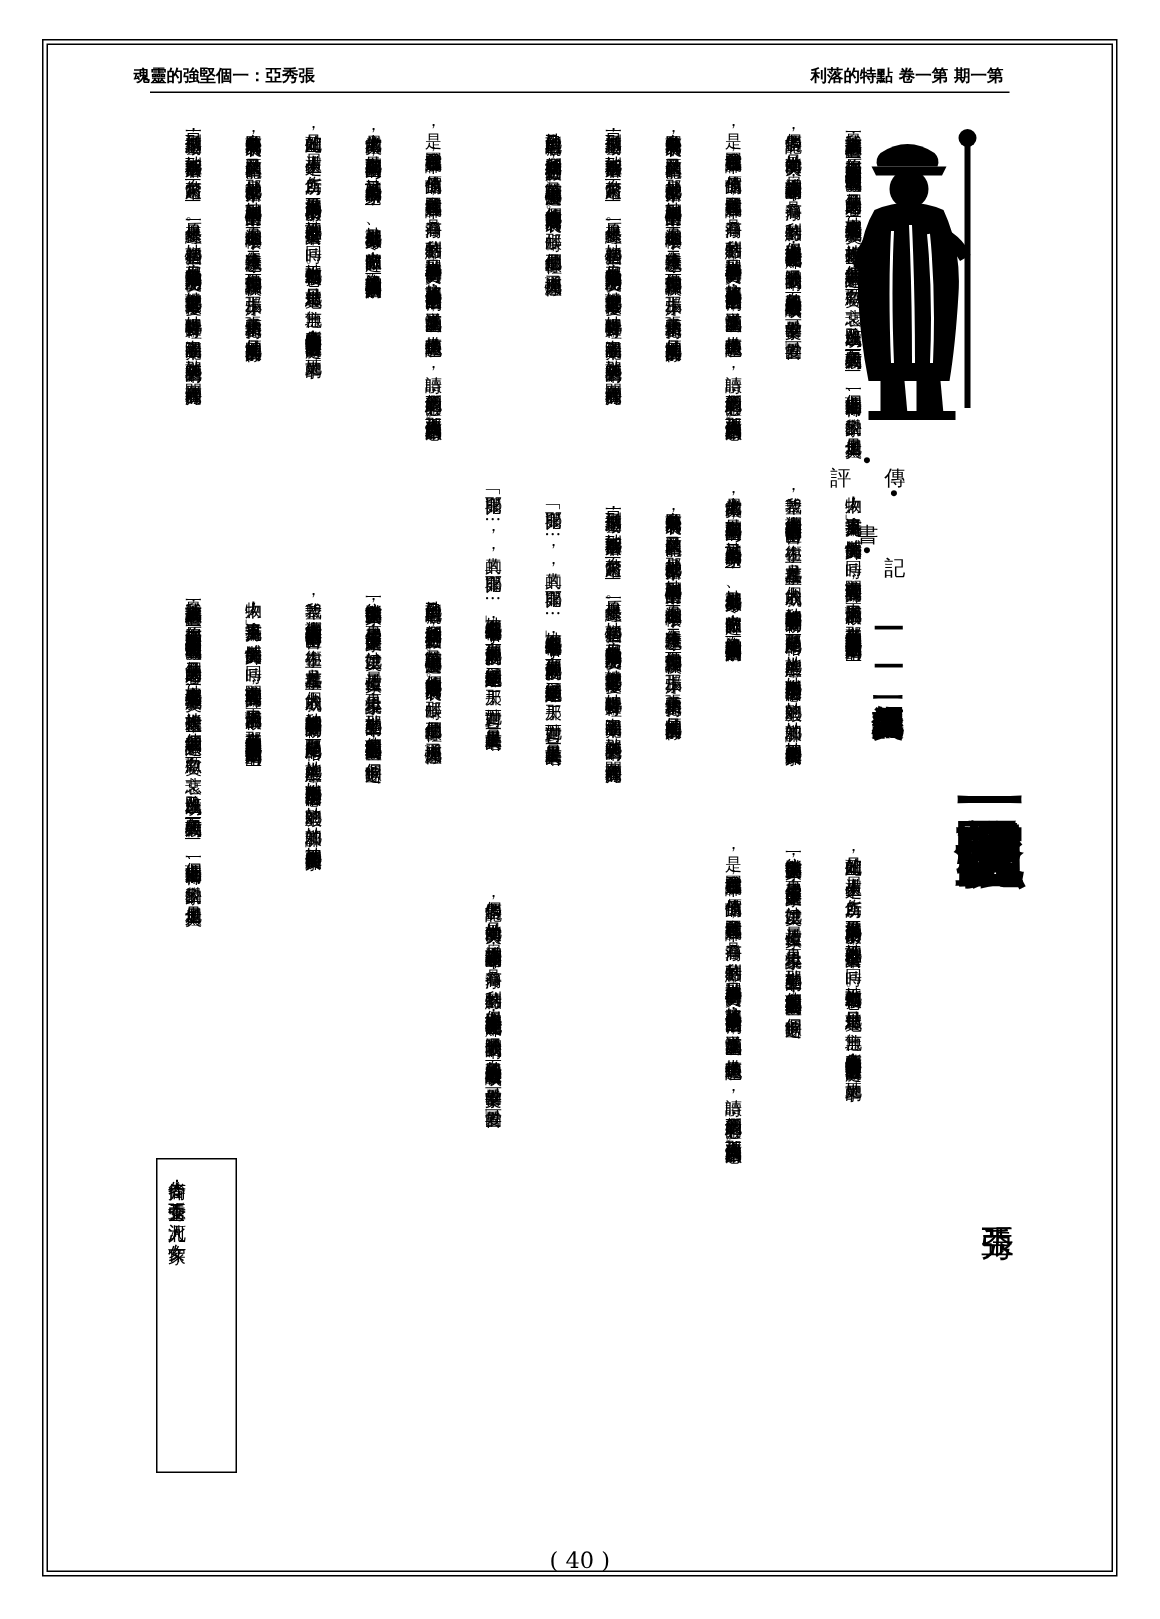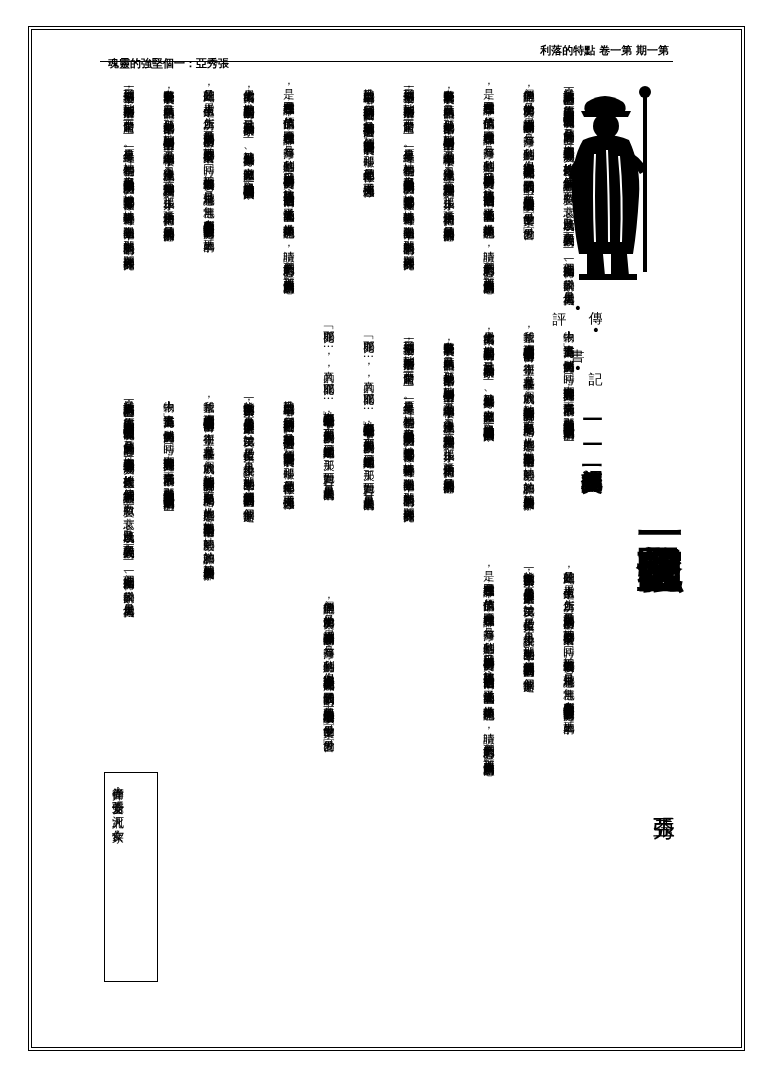--- a/index.html
+++ b/index.html
@@ -41,21 +41,21 @@
   .runhead {
     position: absolute;
     top: 44px;
     font-family: "DejaVu Sans", sans-serif;
     font-size: 11px;
     line-height: 14px;
     color: #000;
     white-space: nowrap;
     font-weight: bold;
   }
-  .runhead.left { left: 108px; margin-top: 13px; }
+  .runhead.left { left: 89px; }
   .runhead.right { right: 104px; }
   .rule-top {
     position: absolute;
     left: 100px;
     top: 61px;
     width: 573px;
     height: 1px;
     background: #000;
   }
 
@@ -316,14 +316,15 @@
     </div>
     <div class="colblock" style="left:360px; top:490px;">
       <div class="vcol" style="height:230px; width:38px;">是，在我國已有幾種譯本，一技價值的作品，在我國已有幾種譯本，具有簡淨、利落的特點，且因她那些磅礴博厚的史實，故將她那位偉大的母親的生活的寫照，遂充滿了蓬勃的生氣，一本枯燥之味的傳記也！，讀時，我們不飽足的心靈，被那偉大而真切的人格所感動。</div>
     </div>
   </div>
 
   <div class="authorbox">
     <div class="vcol">作者簡介：張秀亞女士，河北人，女作家。</div>
   </div>
 
+  <div class="folio">( 40 )</div>
 
 </div>
 
 </body></html>

